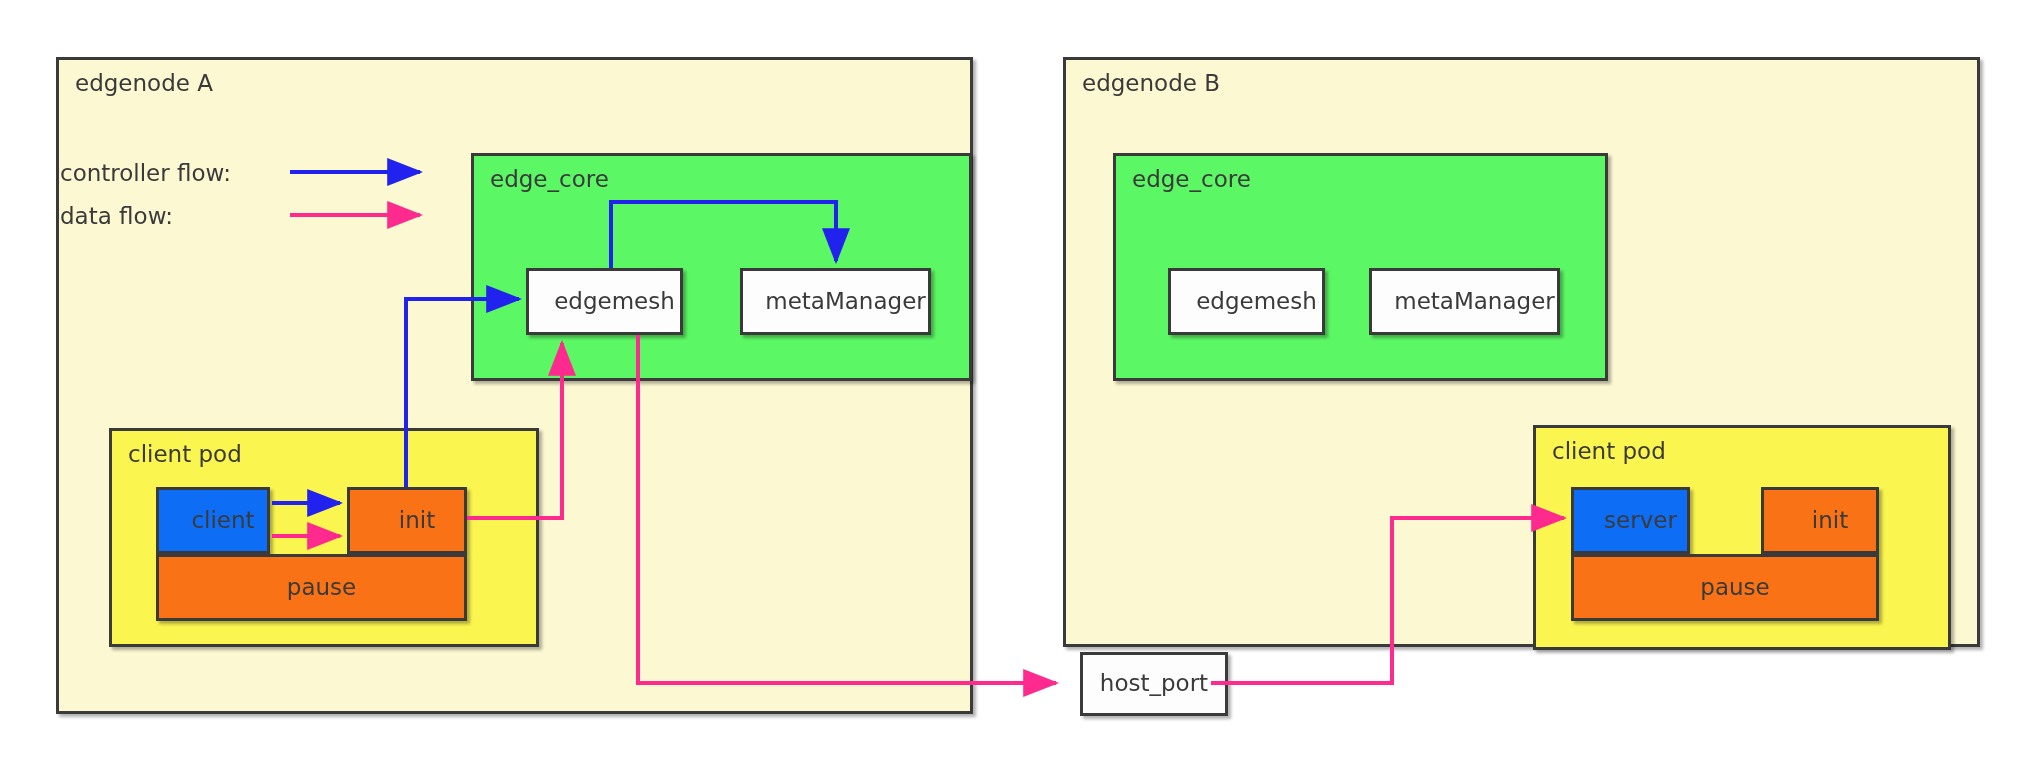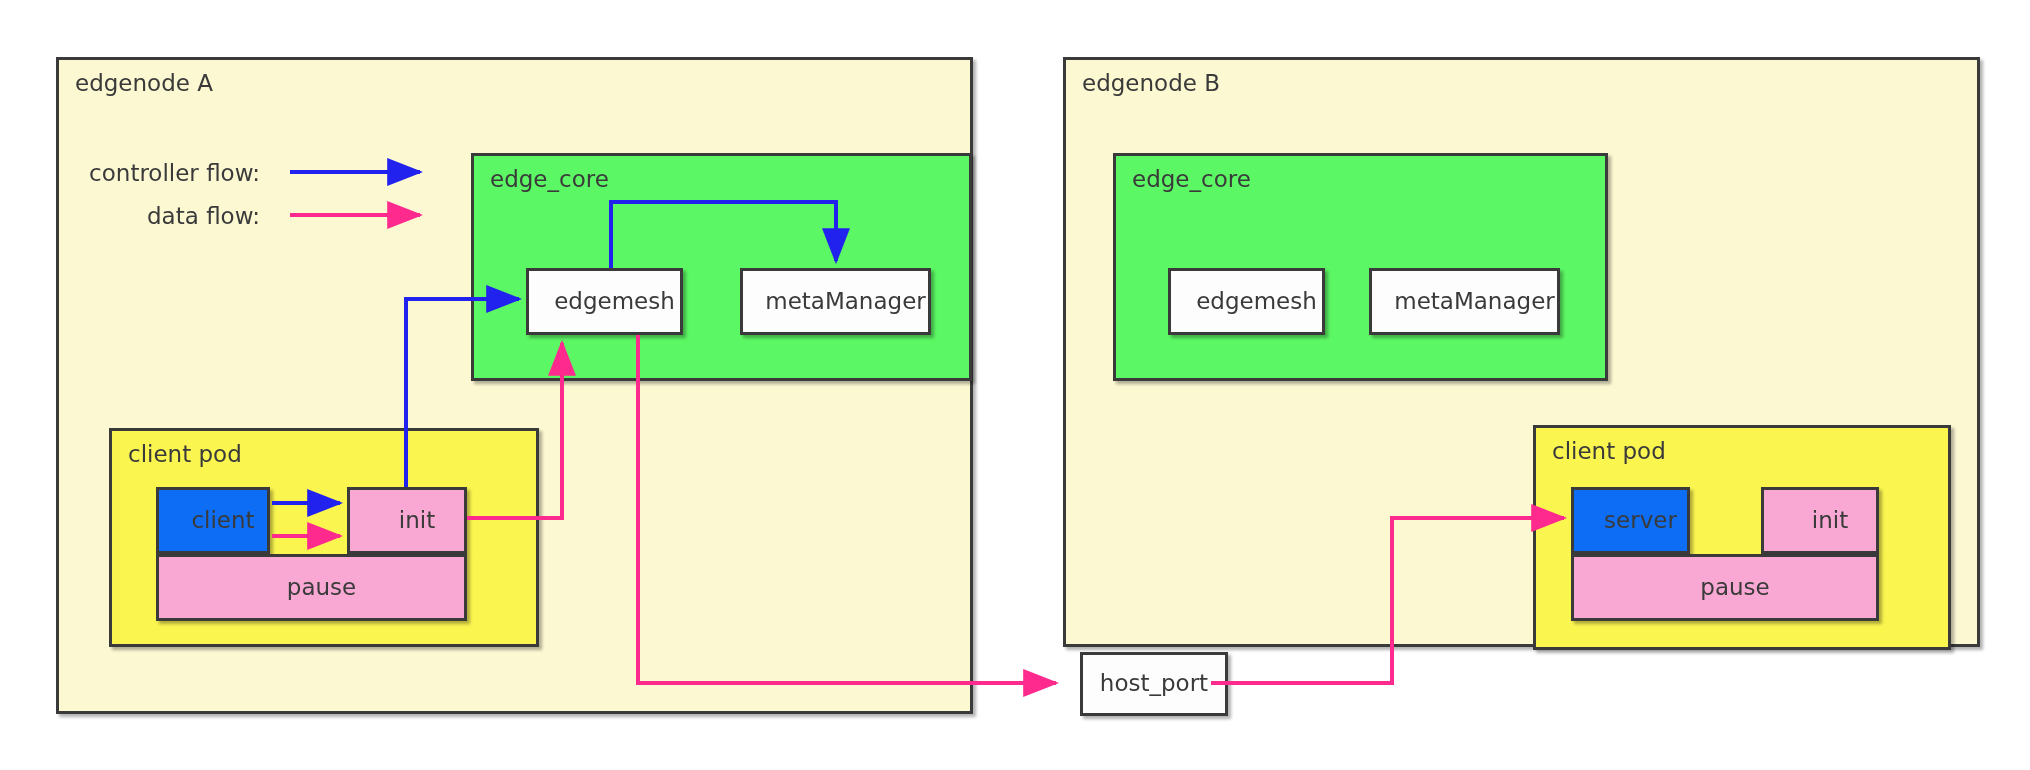--- a/index.html
+++ b/index.html
@@ -34,28 +34,28 @@
     text-align:center;
     line-height:1.12;
     word-break:break-all;
     padding-left:20px;
   }
 
   .node   {background:#fcf8d2;}
   .core   {background:#5cf764;}
   .pod    {background:#fbf550;}
   .white  {background:#fdfdfd;}
-  .cyan   {background:#f9a8d4;}
+  .cyan   {background:#f97316;}
   .blue   {background:#0d6ef5;}
 
   
   .legend-text{
     position:absolute;
     font-size:23px;color:#3a3a3a;
-    text-align:right;
+    text-align:left;
     white-space:nowrap;
   }
 
   
   #wires{position:absolute;left:0;top:0;width:2030px;height:770px;pointer-events:none;}
 </style>
 </head>
 <body>
 
 <div id="stage">

